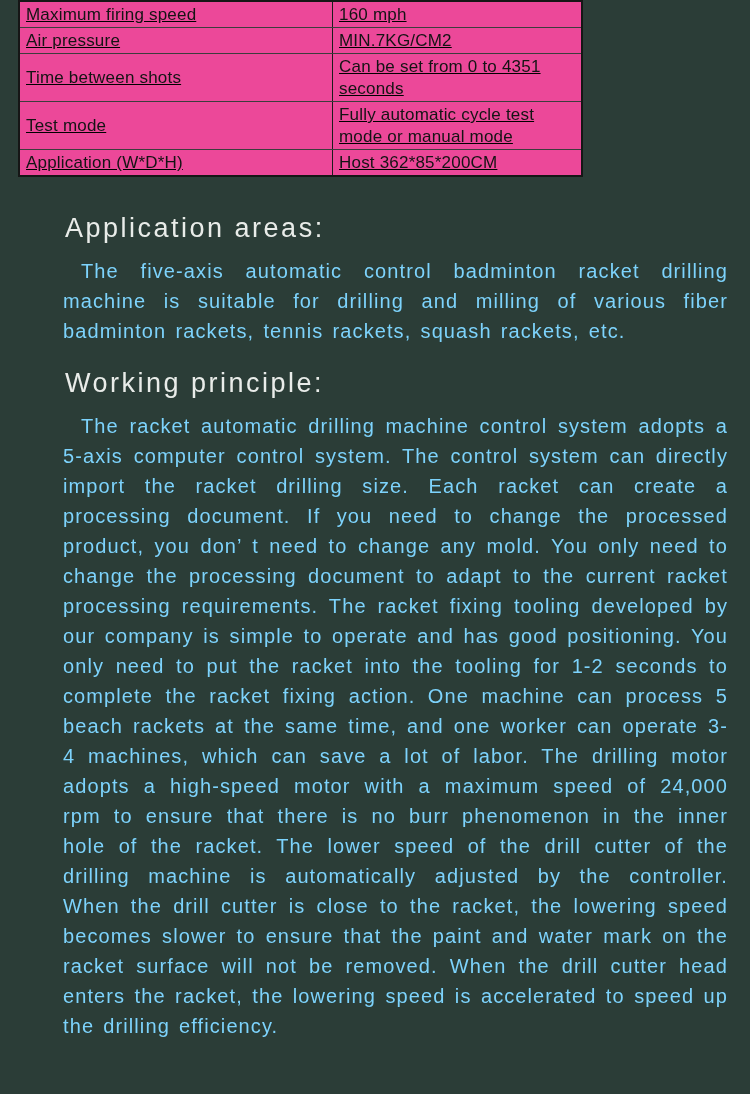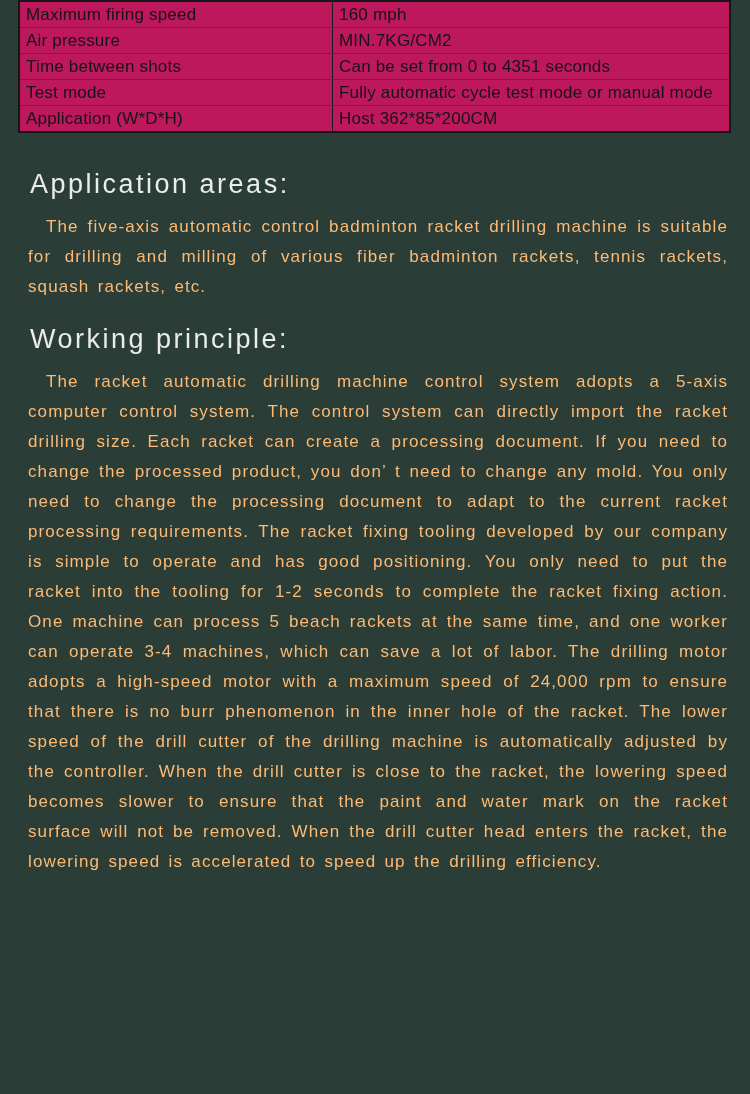--- a/index.html
+++ b/index.html
@@ -11,24 +11,25 @@
     height: 1094px;
     background: #2b3d37;
     font-family: "Liberation Sans", sans-serif;
     overflow: hidden;
   }
 
   
   .spec-table {
     border-collapse: collapse;
     margin: 0 0 0 18px;
-    width: 713px;
-    background: #be185d;
+    width: 565px;
+    background: #ec4899;
     border: 2px solid #161616;
     table-layout: fixed;
+    text-decoration: underline;
   }
   .spec-table td {
     border: 1px solid #3d3d3d;
     color: #141414;
     font-size: 17px;
     line-height: 22px;
     padding: 2px 6px 1px 6px;
     letter-spacing: 0.2px;
     vertical-align: middle;
     overflow: hidden;
@@ -40,38 +41,39 @@
   .spec-table tr.short td {
     height: 22px;
   }
   .spec-table tr.tall td {
     height: 47px;
   }
 
   
   .section {
     color: #dce2de;
+    padding-left: 35px;
   }
   .section-heading {
     margin: 0 0 0 30px;
     font-size: 27px;
     font-weight: 400;
     letter-spacing: 2.5px;
     color: #e9ece9;
     line-height: 34px;
   }
   .section-body {
     margin: 11px 22px 0 28px;
-    font-size: 17px;
+    font-size: 20px;
     line-height: 30px;
     text-align: justify;
     text-indent: 18px;
     letter-spacing: 1.1px;
     word-spacing: 2.5px;
-    color: #fdba74;
+    color: #7dd3fc;
   }
   #section-application-areas { margin-top: 34px; }
   #section-working-principle { margin-top: 20px; }
 </style>
 </head>
 <body>
 
 <div>
 
   <table class="spec-table">

